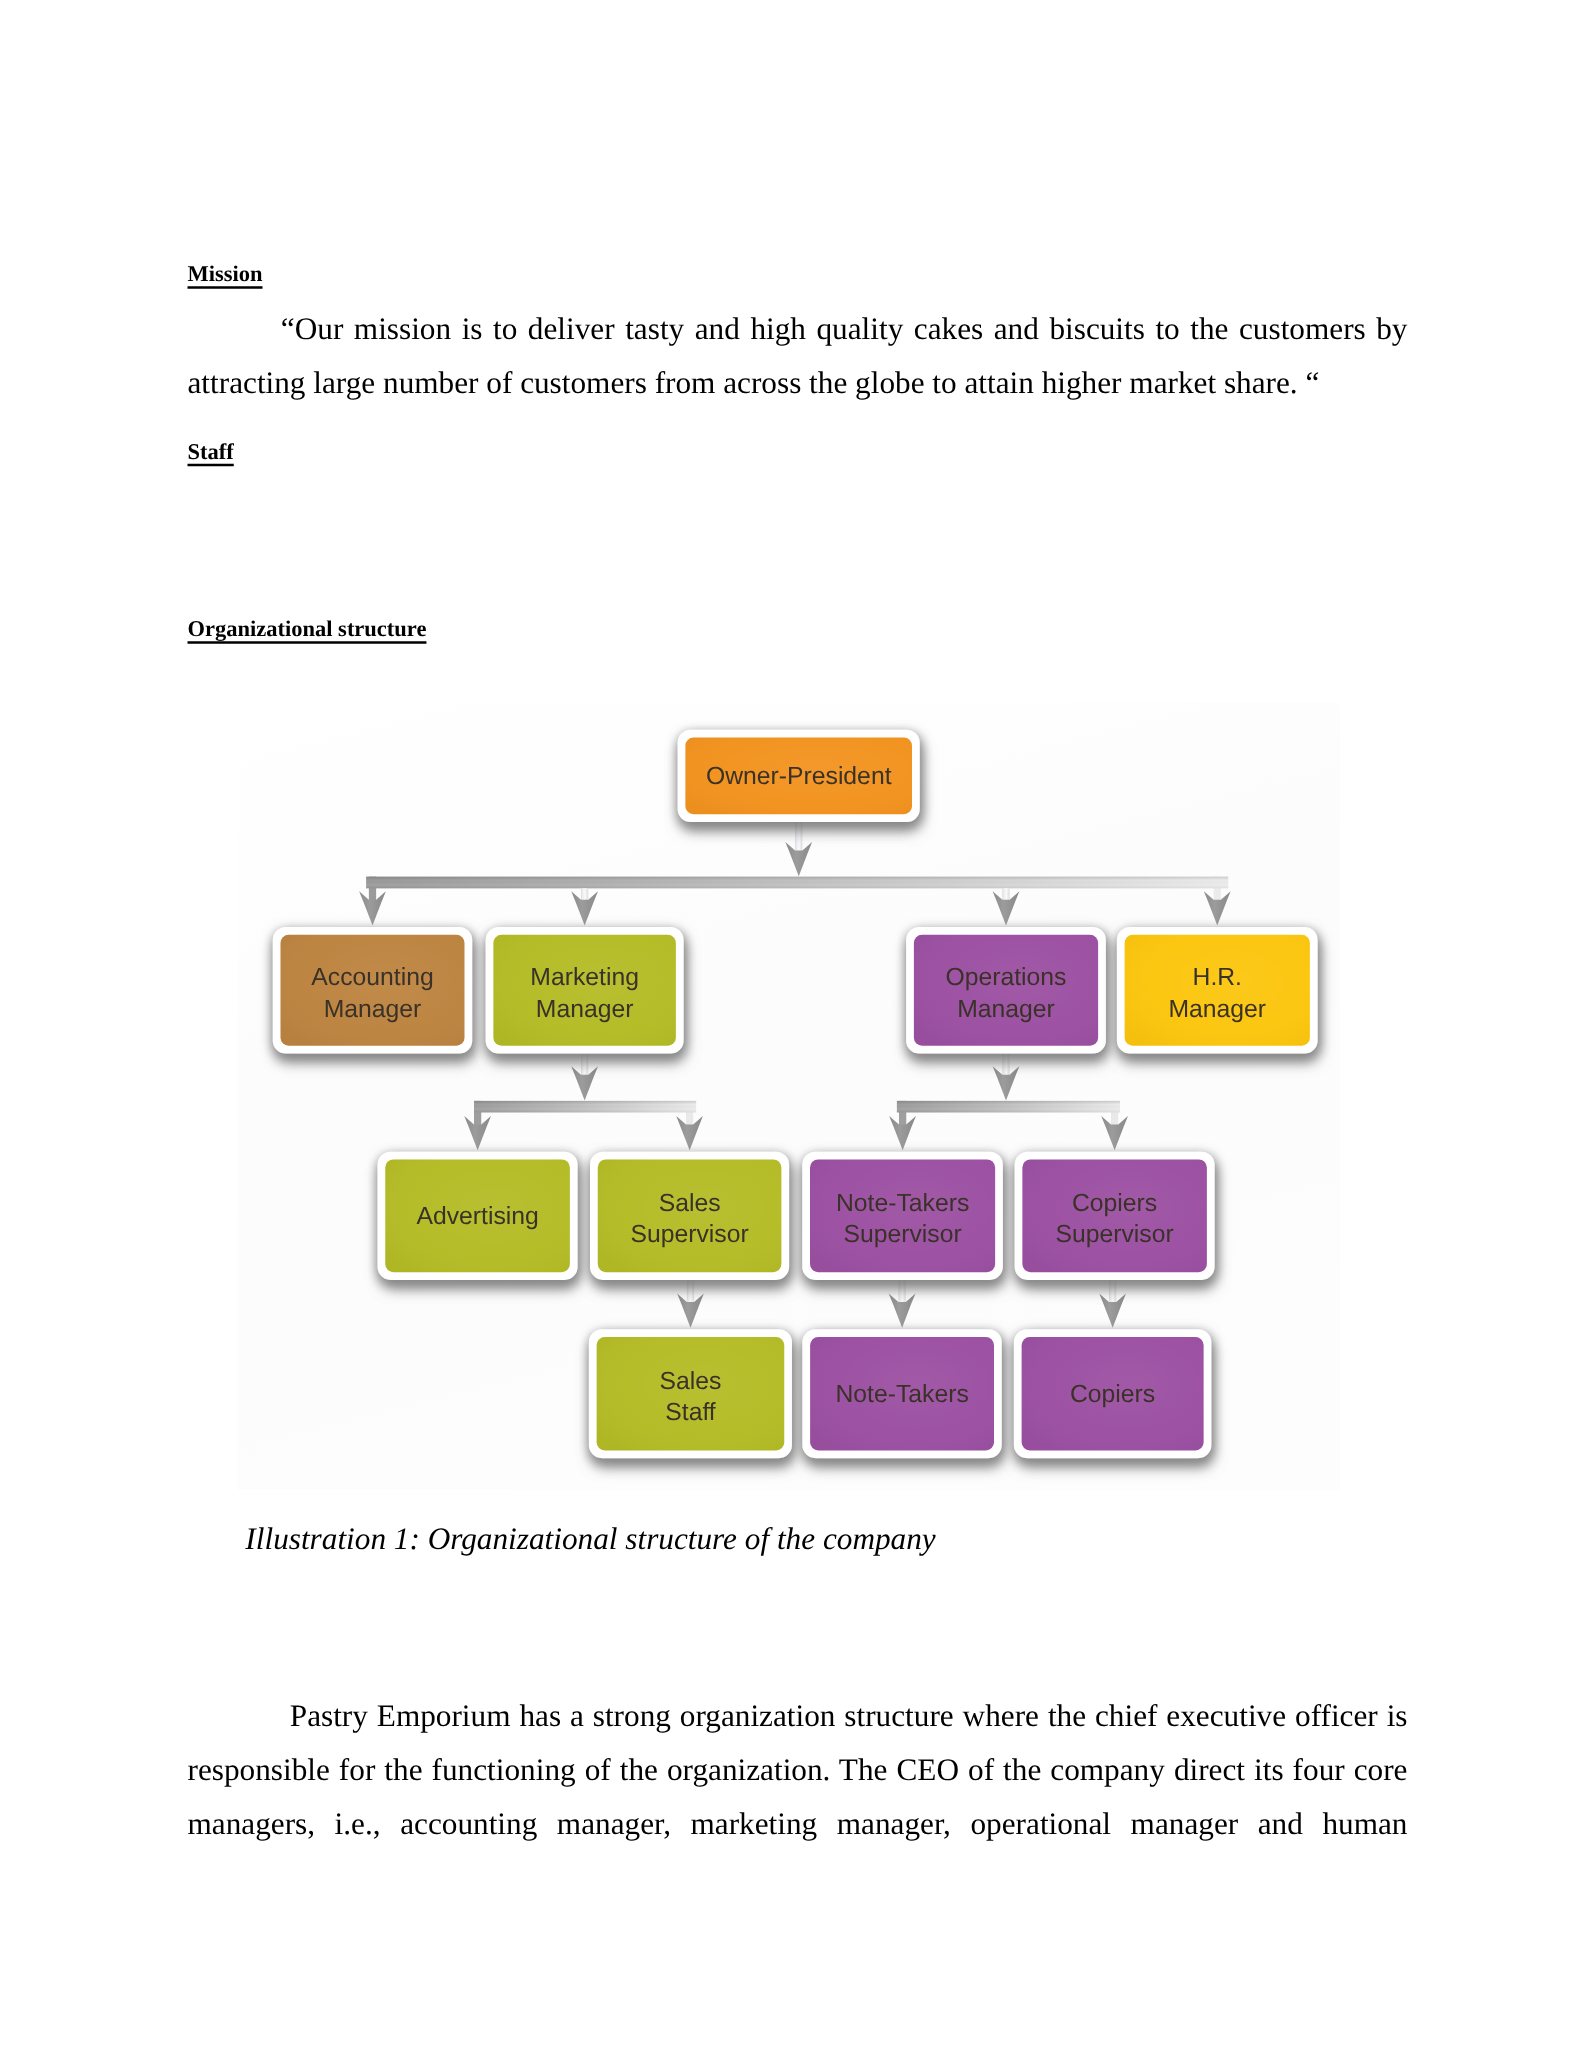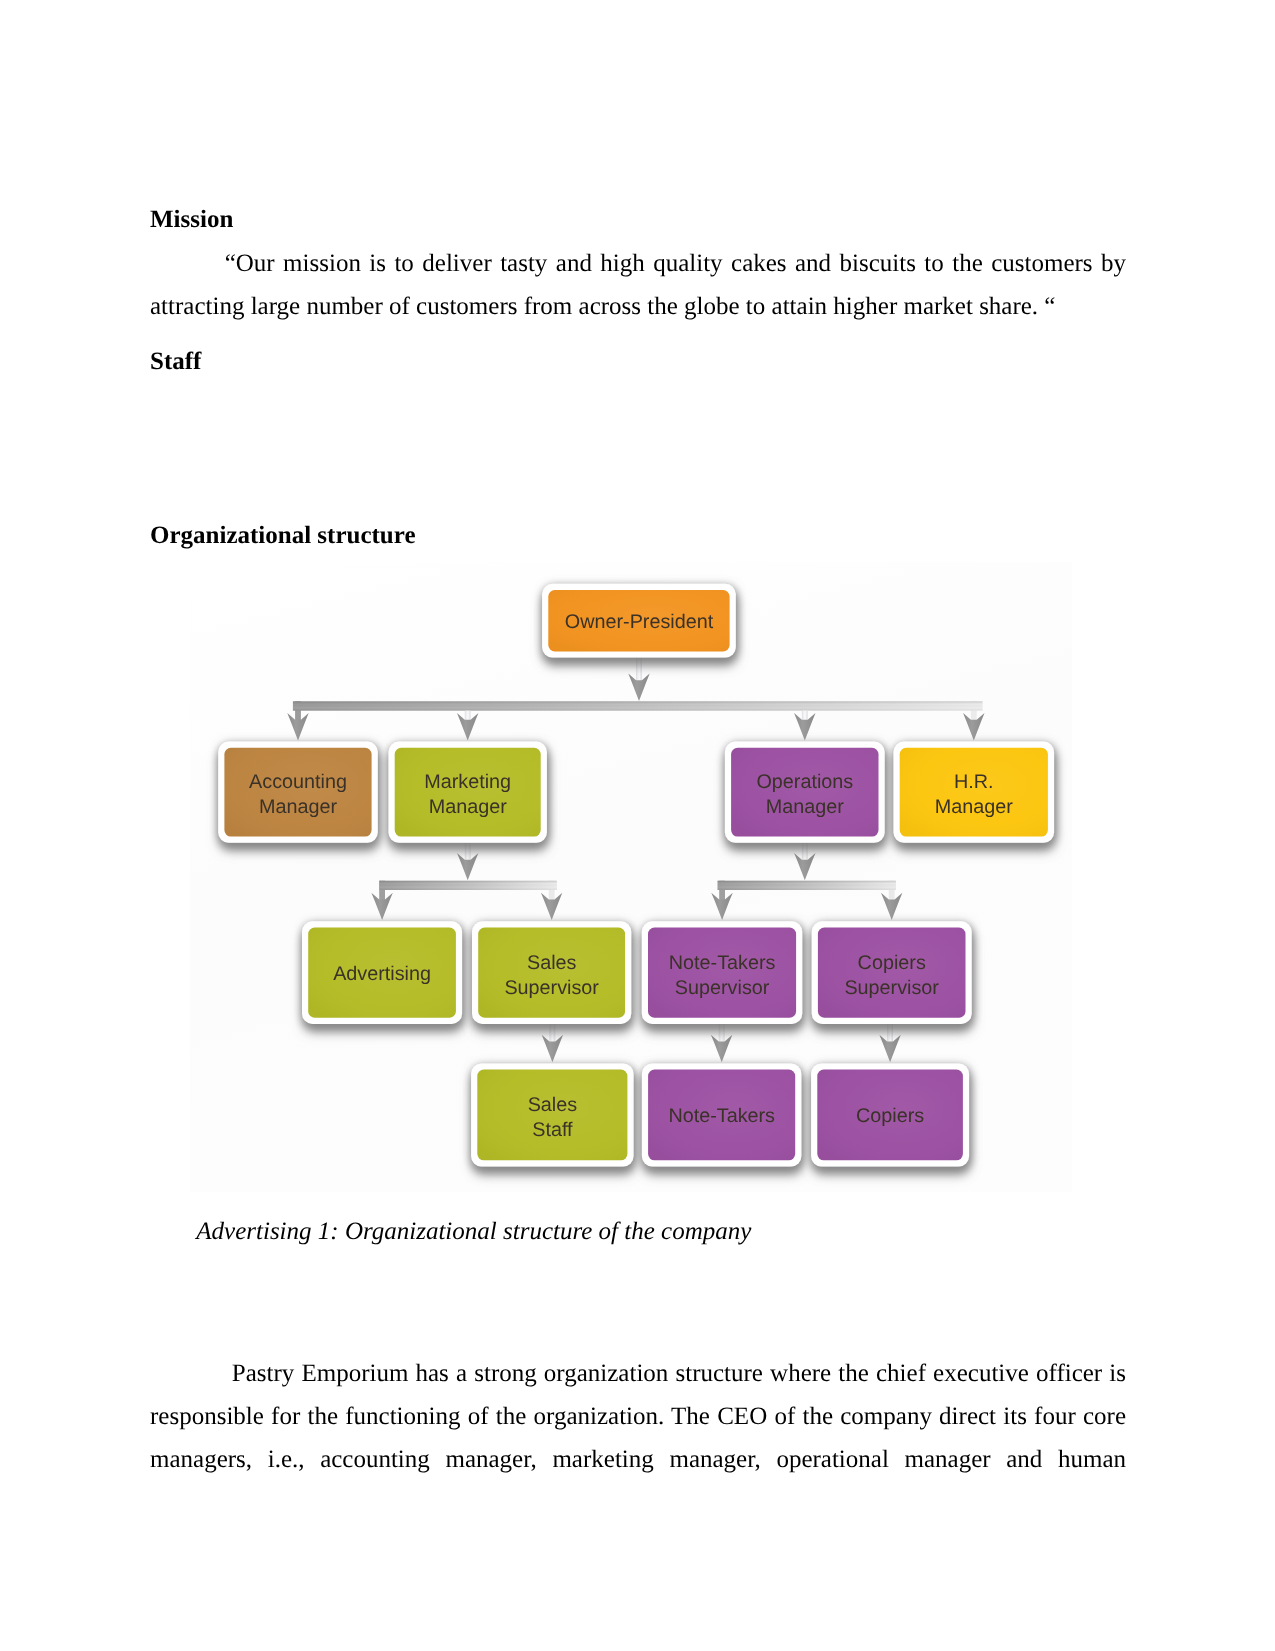--- a/index.html
+++ b/index.html
@@ -3,22 +3,22 @@
 <meta charset="utf-8">
 <title>Organizational structure</title>
 <style>
   html,body{margin:0;padding:0;background:#ffffff;}
   body{width:1275px;height:1651px;font-family:"Liberation Serif",serif;
        -webkit-font-smoothing:antialiased;
        text-rendering:geometricPrecision;}
   *{-webkit-font-smoothing:antialiased;}
   .page{position:relative;width:1275px;height:1651px;overflow:hidden;background:#ffffff;}
   .abs{position:absolute;}
-  .heading{font-size:25px;font-weight:bold;line-height:43px;white-space:nowrap;
-           text-underline-offset:3.5px;
+  .heading{font-size:18px;font-weight:bold;line-height:43px;white-space:nowrap;
+           text-decoration:underline;text-underline-offset:3.5px;
            text-decoration-thickness:1.7px;}
   .para{font-size:25px;line-height:43px;text-align:justify;text-justify:inter-word;}
   .para > span.txt{display:inline;margin-top:48px;}
   .ind{display:inline-block;width:74.7px;}
   .ind2{display:inline-block;width:81.8px;}
   .cap{font-size:25px;line-height:43px;font-style:italic;white-space:nowrap;}
   .fig{position:absolute;left:190px;top:562px;width:882px;height:630px;}
   svg.orgchart{display:block;}
   .nodelabel{font-family:"Liberation Sans",sans-serif;font-size:19.8px;fill:#3a3228;
              text-anchor:middle;}
@@ -28,21 +28,21 @@
 
 <div class="page">
 
   <div class="heading abs" style="left:150px;top:198px;">Mission</div>
 
   <div class="para abs" style="left:150px;top:241.7px;width:976px;"><span class="ind"></span><span class="txt">“Our mission is to deliver tasty and high quality cakes and biscuits to the customers by attracting large number of customers from across the globe to attain higher market share. “</span></div>
 
   <div class="heading abs" style="left:150px;top:339.5px;">Staff</div>
 
 
-  <div class="heading abs" style="left:150px;top:482.2px;margin-top:32px;">Organizational structure</div>
+  <div class="heading abs" style="left:150px;top:482.2px;">Organizational structure</div>
 
   <div class="fig" id="figure">
       <svg class="orgchart" width="882" height="630" viewBox="0 0 882 630">
         <defs>
   <linearGradient id="bgGrad" x1="0" y1="0" x2="0.35" y2="1">
     <stop offset="0" stop-color="#ffffff"></stop>
             <stop offset="0.5" stop-color="#fcfcfc"></stop>
     <stop offset="1" stop-color="#fdfdfd"></stop>
           </linearGradient>
   <linearGradient id="railGrad" x1="0" y1="0" x2="1" y2="0">
@@ -210,18 +210,18 @@
           <g>
             <rect x="621.1" y="501.4" width="158" height="103.1" rx="10.5" ry="10.5" fill="#ffffff" filter="url(#boxShadow)"></rect>
             <rect x="627.3" y="507.6" width="145.6" height="90.7" rx="6.5" ry="6.5" fill="#9C50A2"></rect>
             <rect x="627.3" y="507.6" width="145.6" height="90.7" rx="6.5" ry="6.5" fill="url(#faceLight)"></rect>
             <text class="nodelabel" x="700.1" y="559.8">Copiers</text>
           </g>
         </g>
       </svg>
     </div>
 
-  <div class="cap abs" style="left:196.3px;top:1209.6px;">Advertising 1: Organizational structure of the company</div>
+  <div class="cap abs" style="left:196.3px;top:1209.6px;">Illustration 1: Organizational structure of the company</div>
 
 
   <div class="para abs" style="left:150px;top:1351.8px;width:976px;text-align-last:justify;"><span class="ind2"></span><span class="txt">Pastry Emporium has a strong organization structure where the chief executive officer is responsible for the functioning of the organization. The CEO of the company direct its four core managers, i.e., accounting manager, marketing manager, operational manager and human</span></div>
 
 </div>
 
 </body></html>

